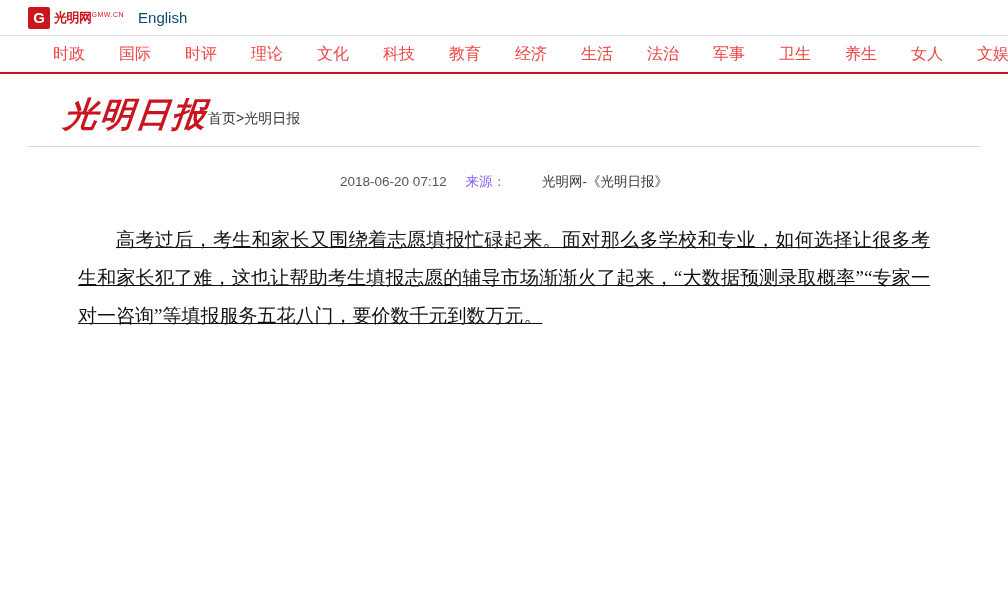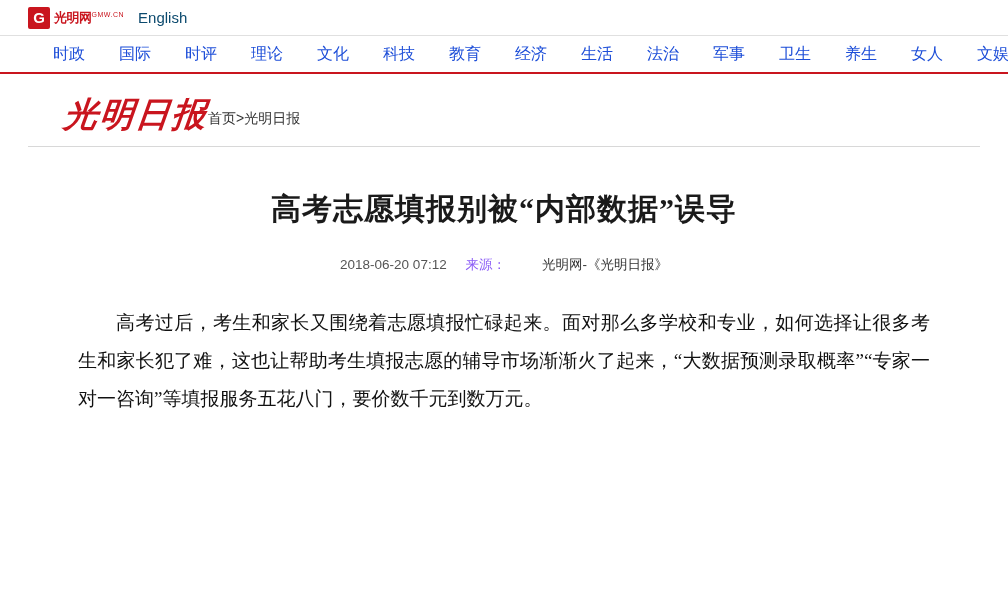--- a/index.html
+++ b/index.html
@@ -72,21 +72,21 @@
     height: 38px;
     display: flex;
     align-items: center;
     border-bottom: 2px solid #c9151e;
     box-sizing: border-box;
     overflow: hidden;
     padding-left: 36px;
   }
   .nav-item {
     font-size: 16px;
-    color: #1d4ed8;
+    color: #ef4444;
     padding: 0 17px;
     text-decoration: none;
     white-space: nowrap;
     line-height: 1;
   }
   .nav-sep {
     width: 1px;
     height: 14px;
     background: #cfcfcf;
   }
@@ -142,20 +142,21 @@
     margin-top: 30px;
     font-family: "Liberation Serif", serif;
     font-size: 19px;
     line-height: 38px;
     color: #111;
     text-align: justify;
   }
   .body-text p {
     margin: 0 0 10px 0;
     text-indent: 2em;
+    text-decoration: underline;
   }
 </style>
 </head>
 <body>
 
 <div class="topbar">
   <div class="gm-logo">
     <span class="badge">G</span>
     <span class="logo-stack">
       <span class="logo-cn">光明网</span>
@@ -198,21 +199,20 @@
   <span class="nav-sep"></span>
 
 </div>
 
 <div class="masthead">
   <div class="paper-title">光明日报</div>
   <div class="breadcrumb">首页&gt;光明日报</div>
 </div>
 
 <div class="article">
-  <h1 class="headline">高考志愿填报别被“内部数据”误导</h1>
 
   <div class="meta">
     <span>2018-06-20 07:12</span>
     &nbsp;&nbsp;&nbsp;
     <span class="source-label">来源：</span><span class="source-link">光明网-《光明日报》</span>
   </div>
 
   <div class="body-text">
     <p>高考过后，考生和家长又围绕着志愿填报忙碌起来。面对那么多学校和专业，如何选择让很多考生和家长犯了难，这也让帮助考生填报志愿的辅导市场渐渐火了起来，“大数据预测录取概率”“专家一对一咨询”等填报服务五花八门，要价数千元到数万元。</p>
   </div>

